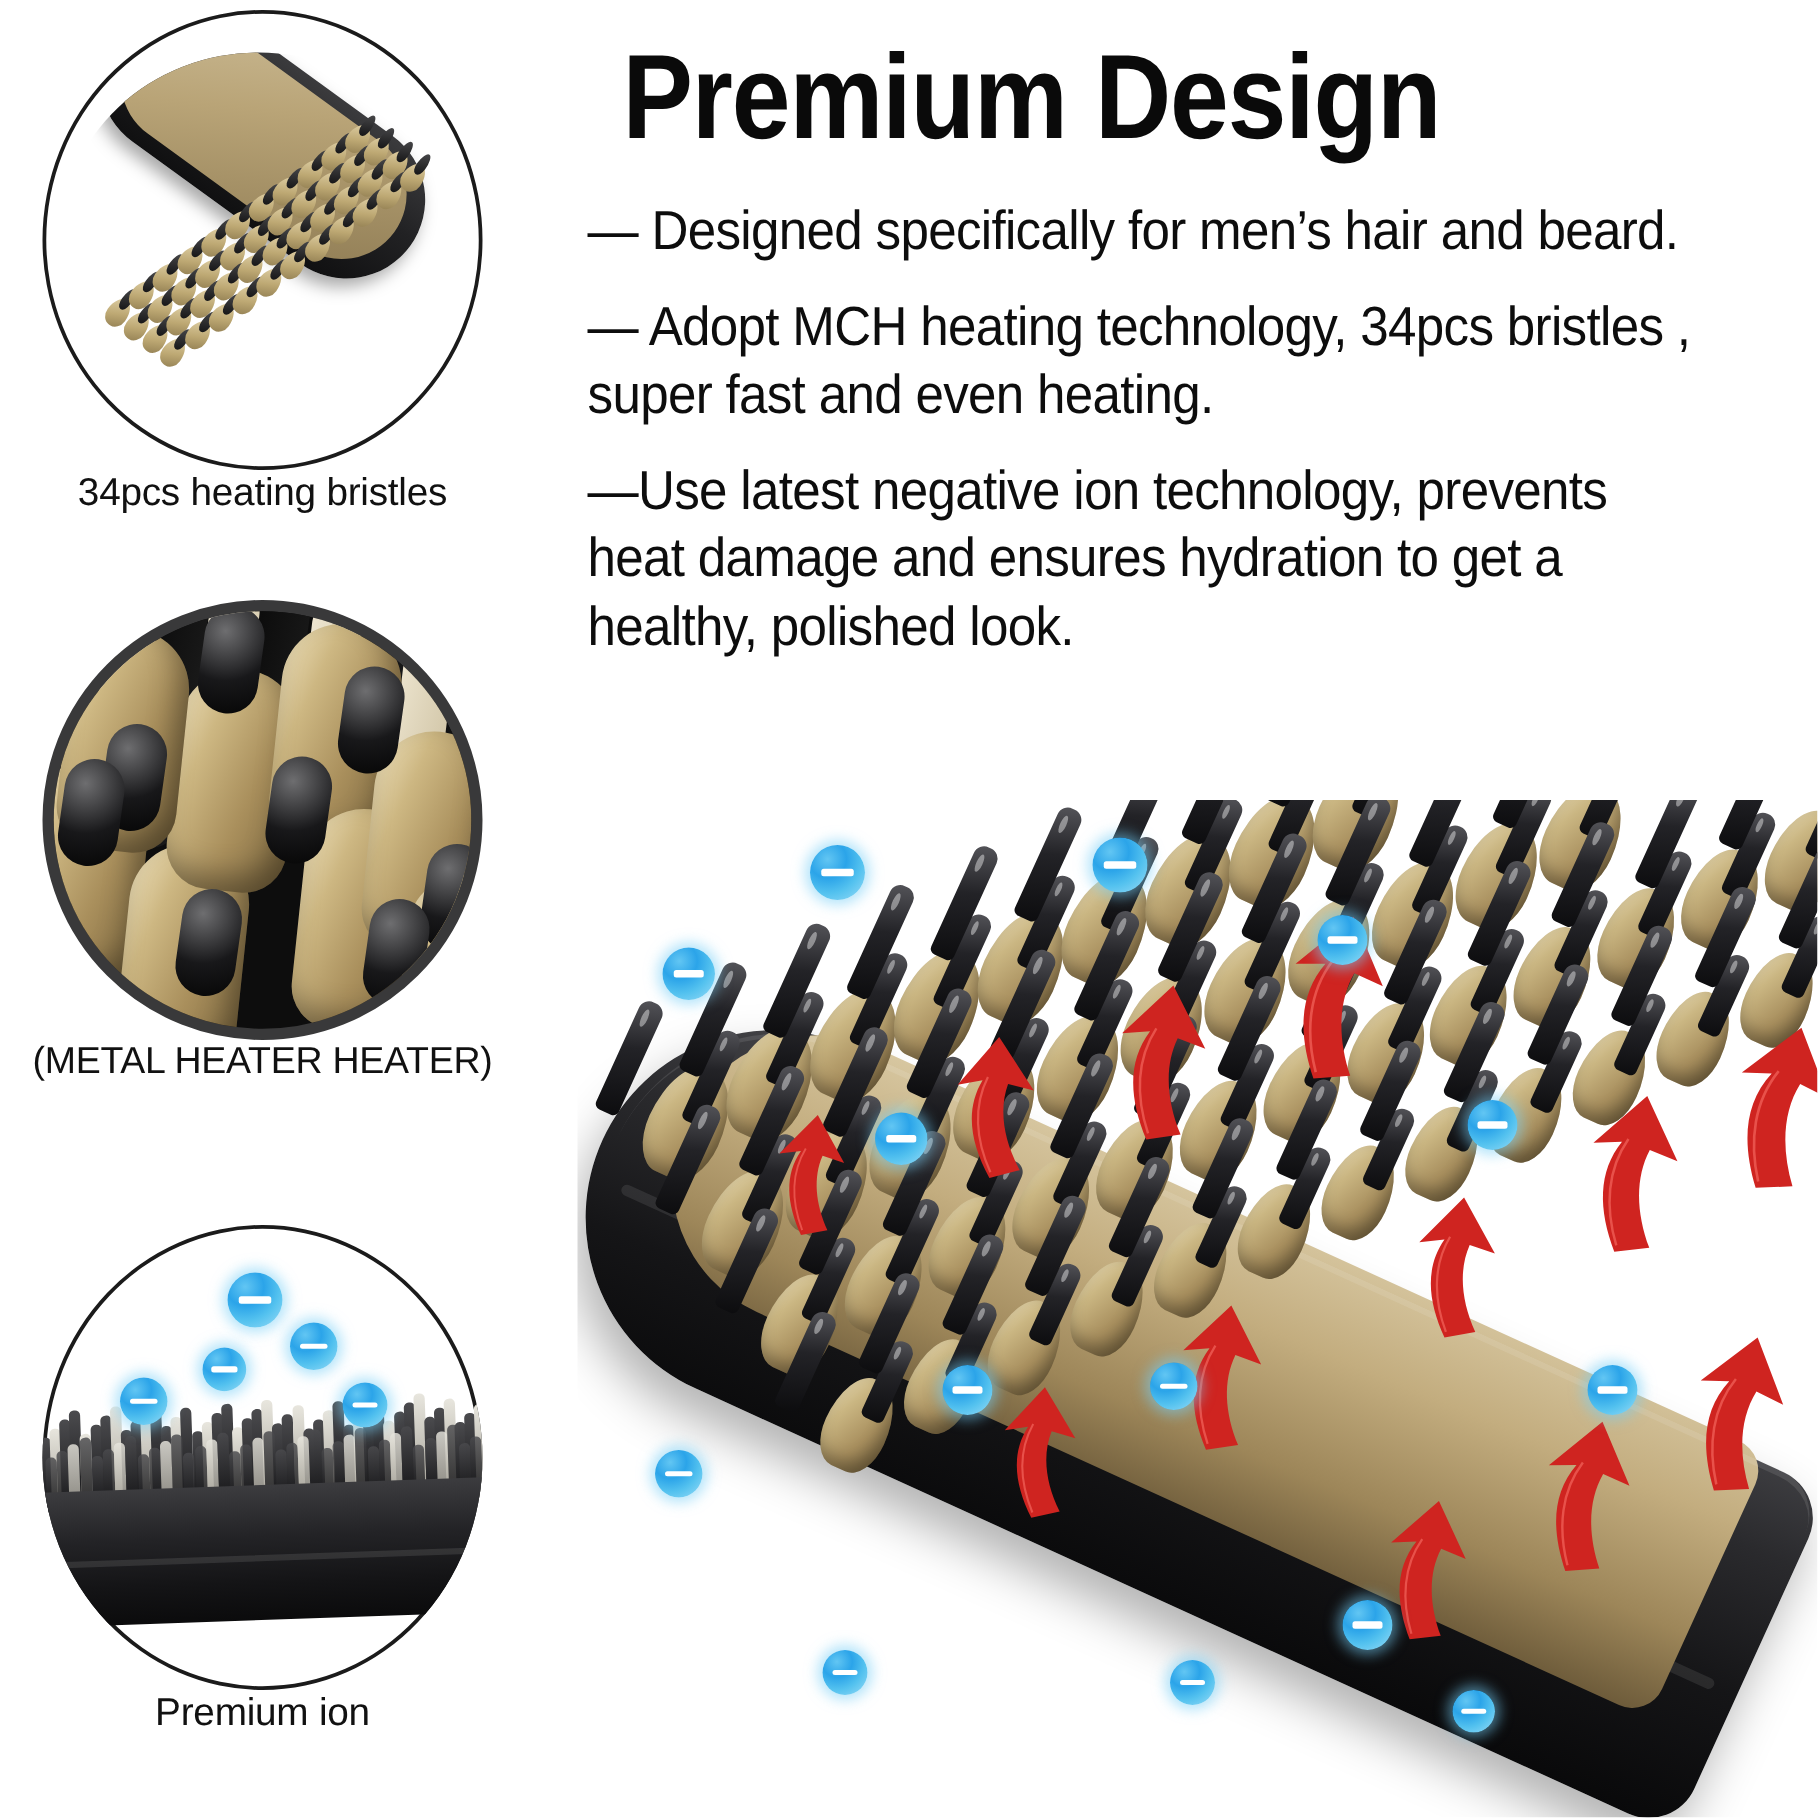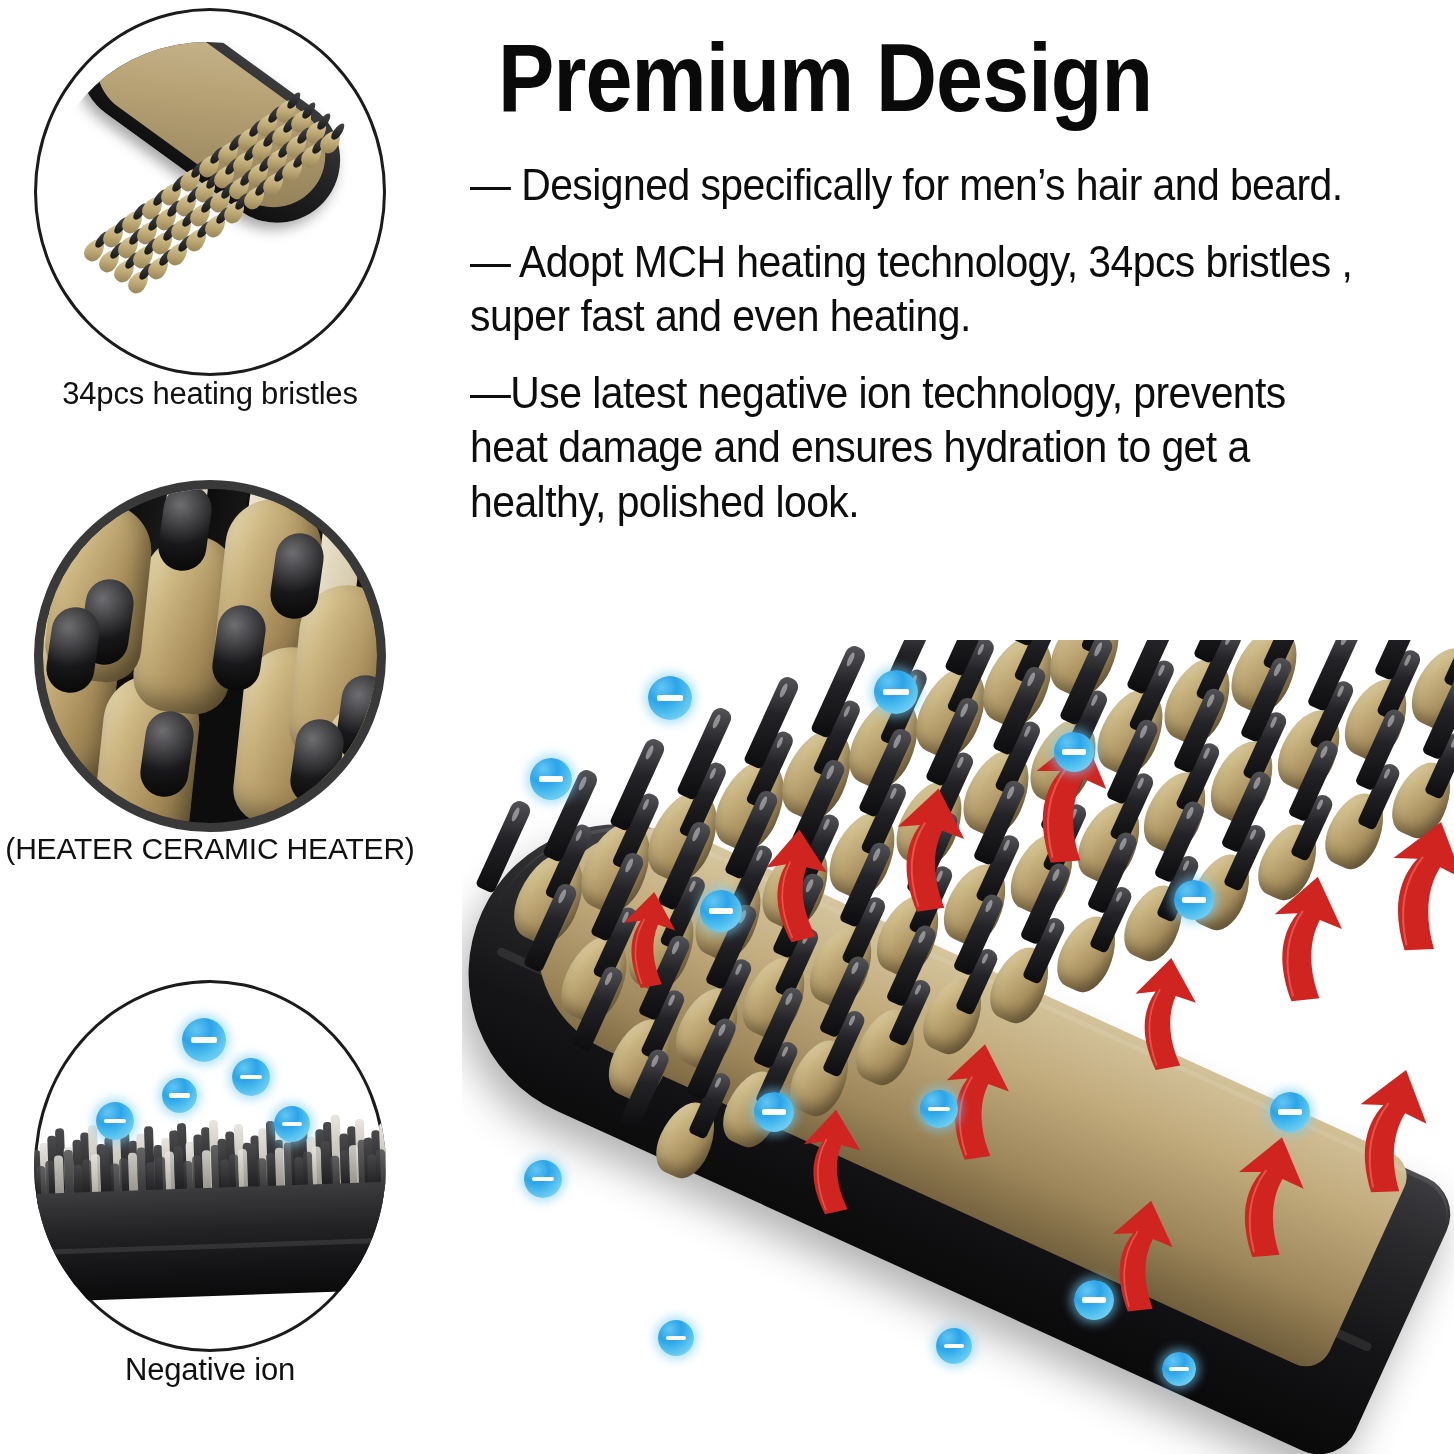--- a/index.html
+++ b/index.html
@@ -328,21 +328,21 @@
               <div class="tip" style="left: 118px; top: -4px;"></div>
               <div class="tip" style="left: 172px; top: 116px;"></div>
               <div class="tip" style="left: 230px; top: 44px;"></div>
               <div class="tip" style="left: 296px; top: 186px;"></div>
               <div class="tip" style="left: 6px; top: 118px;"></div>
               <div class="tip" style="left: 100px; top: 222px;"></div>
               <div class="tip" style="left: 250px; top: 230px;"></div>
             </div>
         </div>
       </div>
-      <div class="callout-caption two-line">(HEATER CERAMIC HEATER)</div>
+      <div class="callout-caption two-line">(METAL HEATER HEATER)</div>
     </div>
 
     <div class="callout" id="callout-ion">
       <div class="callout-figure" id="fig-ion">
         <div class="thin-ring"></div>
         <div class="side-clip">
           <div class="side-bristles" id="side-bristles">
               <div class="sb" style="left: 8px; height: 60px;"></div>
               <div class="sb silver" style="left: 16.1px; height: 67px;"></div>
               <div class="sb" style="left: 24.2px; height: 74px;"></div>
@@ -430,21 +430,21 @@
           <div class="side-body"></div>
         </div>
         <div id="ion-callout-layer">
             <div class="ion" style="left: 148px; top: 38px; width: 44px; height: 44px;"></div>
             <div class="ion" style="left: 198px; top: 78px; width: 38px; height: 38px;"></div>
             <div class="ion" style="left: 128px; top: 98px; width: 35px; height: 35px;"></div>
             <div class="ion" style="left: 62px; top: 122px; width: 38px; height: 38px;"></div>
             <div class="ion" style="left: 240px; top: 126px; width: 36px; height: 36px;"></div>
           </div>
       </div>
-      <div class="callout-caption">Negative ion</div>
+      <div class="callout-caption">Premium ion</div>
     </div>
 
   </div>
 
   <div class="content">
     <div class="headline">Premium Design</div>
 
     <div class="bullets">
       <div class="bullet">— Designed specifically for men’s hair and beard.</div>
       <div class="bullet">— Adopt MCH heating technology, 34pcs bristles , super fast and even heating.</div>

